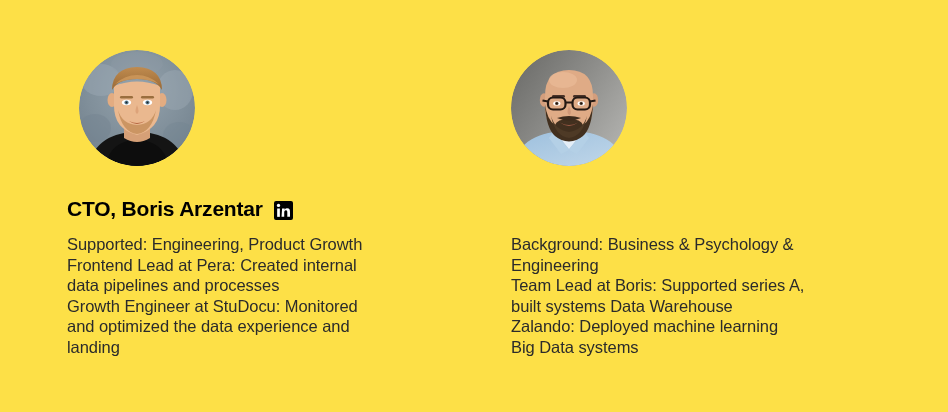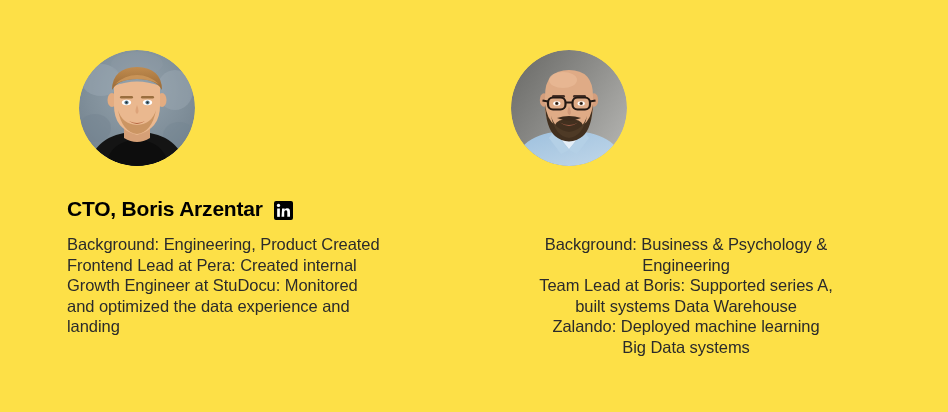--- a/index.html
+++ b/index.html
@@ -72,21 +72,21 @@
   .bio {
     position: absolute;
     left: 0;
     top: 234px;
     font-size: 16.5px;
     line-height: 20.6px;
     color: #2b2b2b;
     letter-spacing: -0.05px;
   }
   .bio-line { white-space: nowrap; }
-  .card-right .bio { width: 350px; text-align: center; }
+  .card-right .bio { width: 350px; }
   .card-right .bio-line { white-space: normal; }
 </style>
 </head>
 <body>
 
 <div class="team-section">
 
   <div class="profile-card card-left">
 
     <div class="avatar">
@@ -152,22 +152,23 @@
         <svg viewBox="0 0 24 24" xmlns="http://www.w3.org/2000/svg">
           <rect x="0" y="0" width="24" height="24" rx="2.5" fill="#000000"></rect>
           <rect x="4" y="9.5" width="3.4" height="10.5" fill="#ffffff"></rect>
           <circle cx="5.7" cy="5.6" r="2.1" fill="#ffffff"></circle>
           <path d="M10.2 9.5 h3.25 v1.45 a3.6 3.6 0 0 1 3.2 -1.7 c3.05 0 3.55 2 3.55 4.6 V20 h-3.4 v-5.4 c0 -1.3 -0.03 -2.95 -1.8 -2.95 c-1.8 0 -2.08 1.4 -2.08 2.86 V20 h-3.4 z" fill="#ffffff"></path>
         </svg>
       </span>
     </div>
 
     <div class="bio">
-      <div class="bio-line">Background: Engineering, Product Created</div>
+      <div class="bio-line">Supported: Engineering, Product Growth</div>
       <div class="bio-line">Frontend Lead at Pera: Created internal</div>
+      <div class="bio-line">data pipelines and processes</div>
       <div class="bio-line">Growth Engineer at StuDocu: Monitored</div>
       <div class="bio-line">and optimized the data experience and</div>
       <div class="bio-line">landing</div>
     </div>
   </div>
 
   <div class="profile-card card-right">
 
     <div class="avatar">
       <svg viewBox="0 0 116 116" xmlns="http://www.w3.org/2000/svg">

